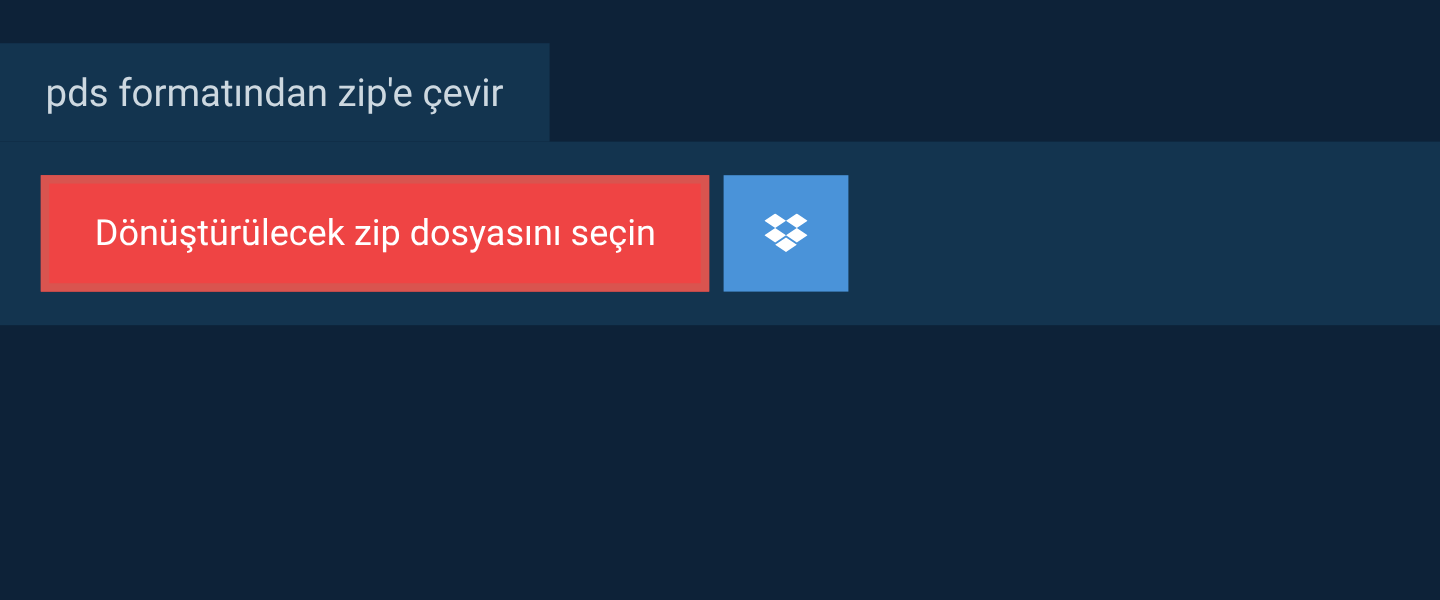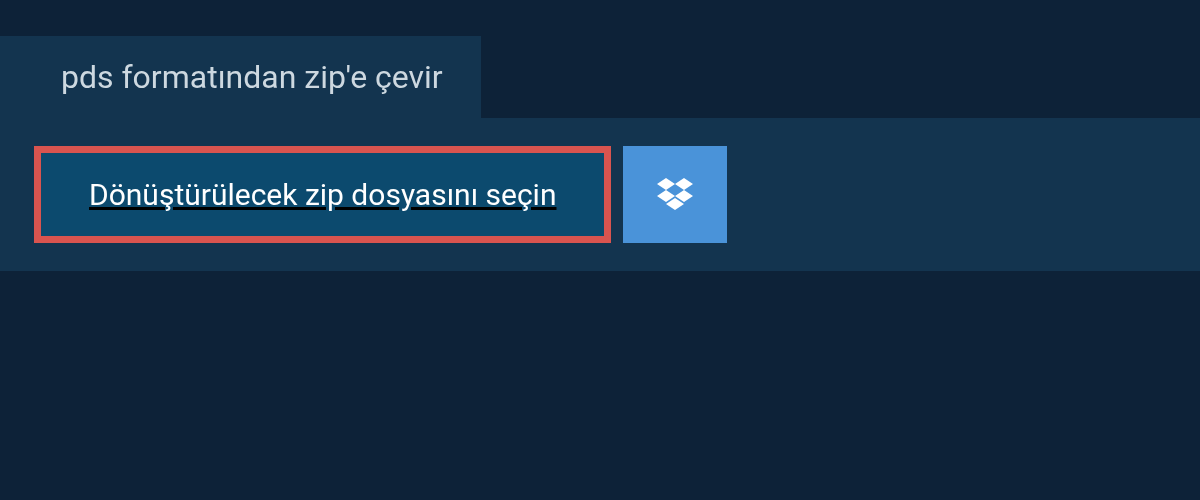--- a/index.html
+++ b/index.html
@@ -13,40 +13,38 @@
   .tab-container {
     display: inline-block;
     background: #13344f;
     padding: 22px 38px;
     margin-top: 36px;
   }
   .tab-label {
     color: #cdd8e0;
     font-size: 32px;
     font-weight: 400;
-    margin-left: 23px;
   }
   .panel {
     background: #13344f;
     padding: 28px 34px;
     width: 100%;
   }
   .button-row {
     display: flex;
     gap: 12px;
   }
   .select-button {
-    background: #0c4a6e;
+    background: #ef4444;
     border: 7px solid #d9544f;
-    padding: 24px 48px;
+    padding: 24px 38px;
     display: flex;
     align-items: center;
     justify-content: center;
     cursor: pointer;
-    text-decoration: underline;
   }
   .select-button-text {
     color: #ffffff;
     font-size: 30px;
     font-weight: 400;
     white-space: nowrap;
   }
   .dropbox-button {
     background: #4a93d9;
     width: 104px;

